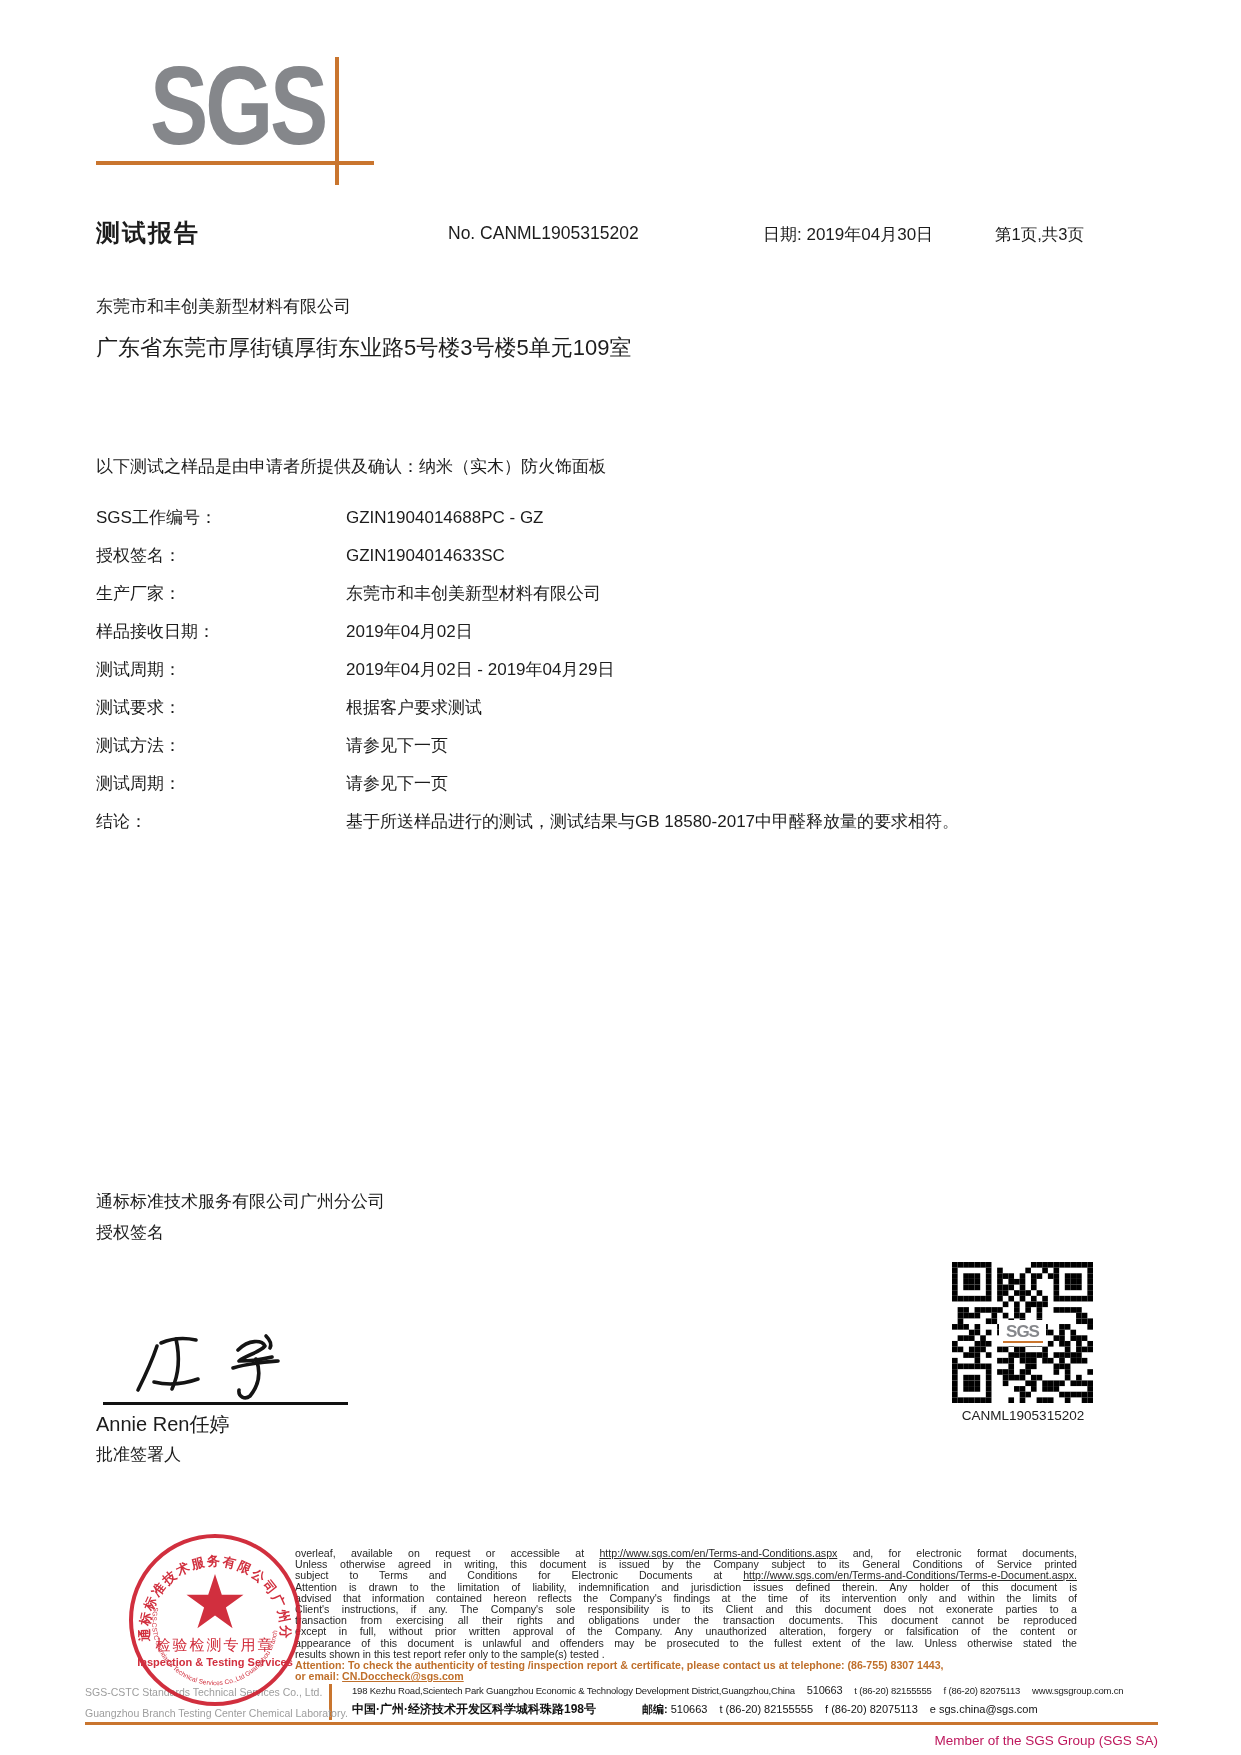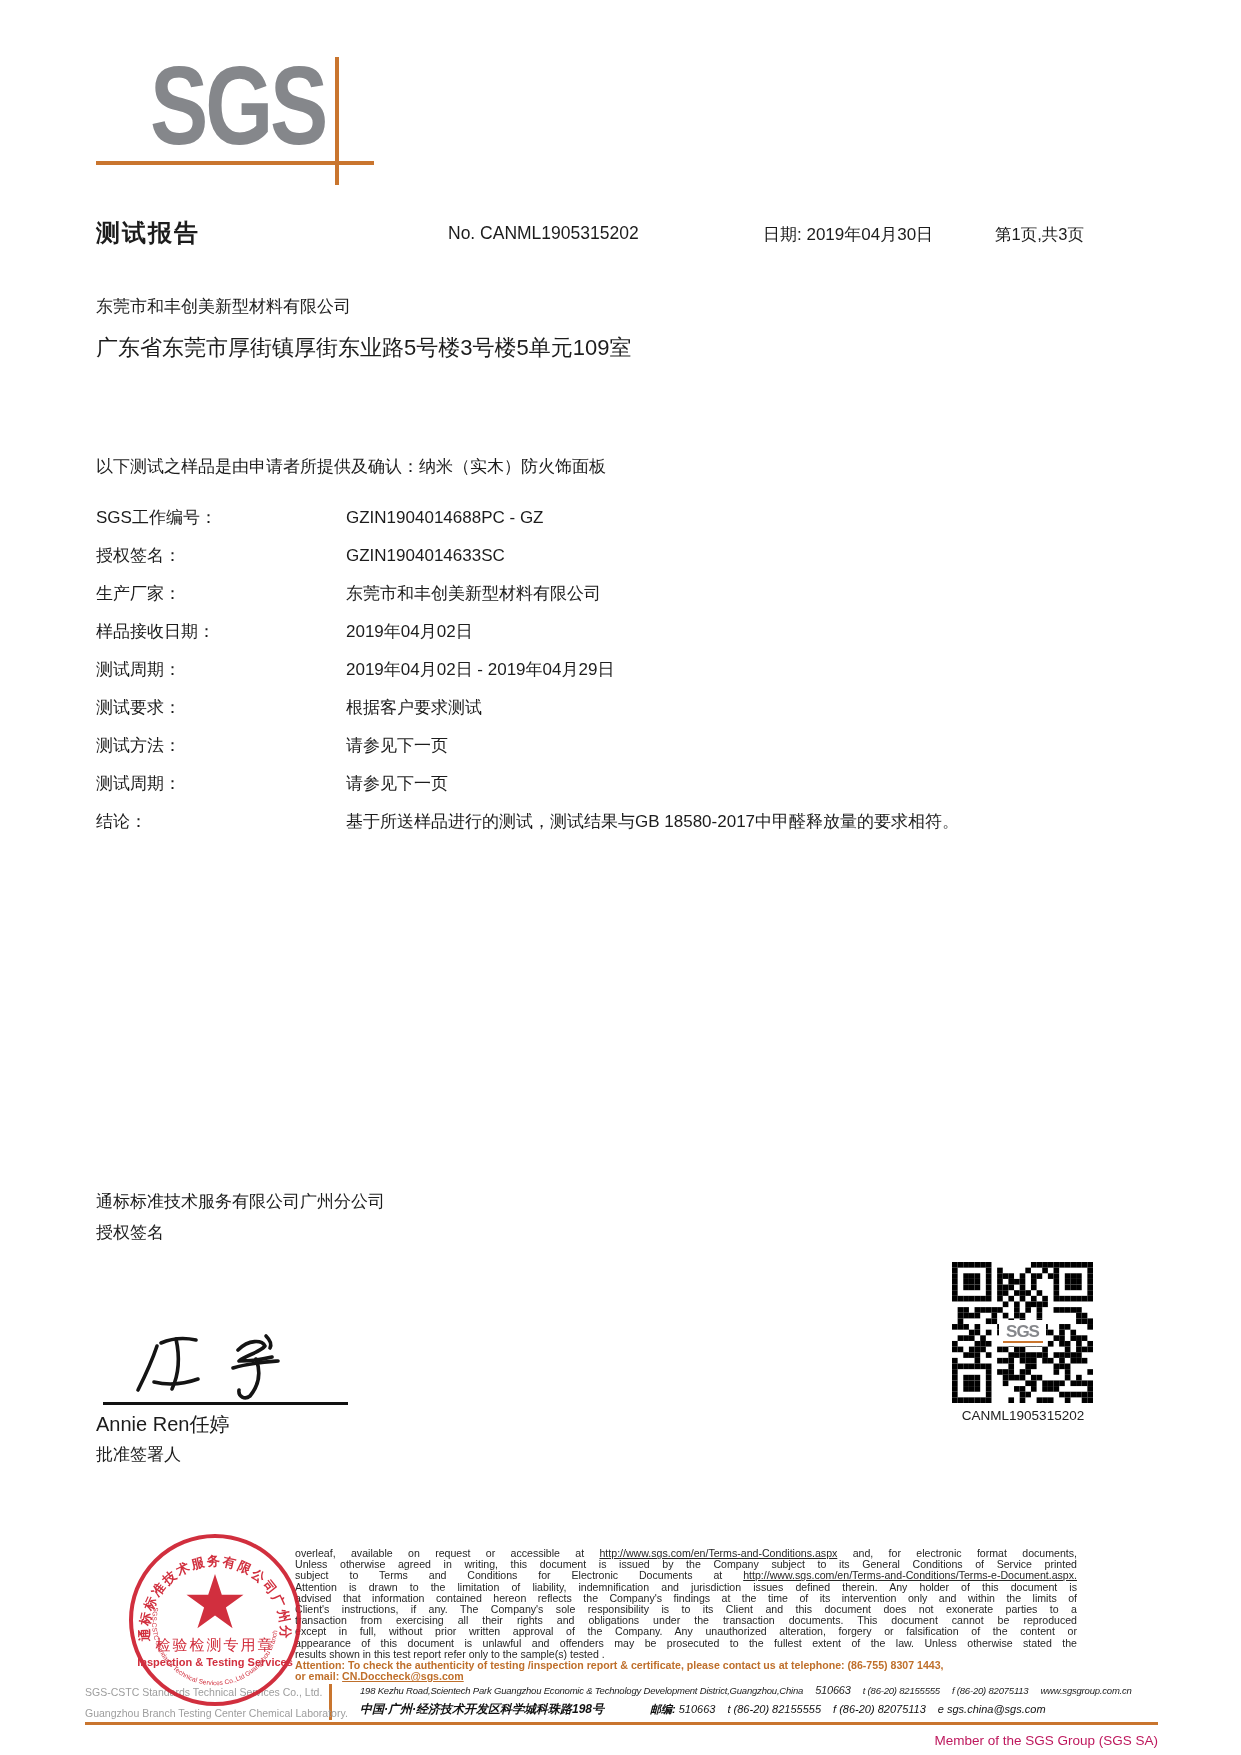--- a/index.html
+++ b/index.html
@@ -58,21 +58,21 @@
 
   
   .legal{left:295px;top:1548px;width:782px;font-size:10.6px;line-height:11.2px;color:#262626;}
   .legal-line.just{text-align:justify;text-align-last:justify;}
   .attn-line{color:#bf6f2b;font-weight:bold;}
   .u{text-decoration:underline;}
 
   
   .foot-co{left:85px;top:1682px;font-size:10.5px;line-height:21px;color:#9d9d9d;z-index:1;}
   .foot-vbar{left:329px;top:1684px;width:3px;height:36px;background:#c9752e;}
-  .foot-addr{left:360px;top:1684px;width:830px;white-space:nowrap;font-style:italic;}
+  .foot-addr{left:352px;top:1684px;width:830px;white-space:nowrap;}
   .foot-row1{font-size:9.5px;color:#222;letter-spacing:-0.2px;}
   .foot-row1 .seg{margin-right:12px;}
   .foot-row1 .postal{font-size:11px;}
   .foot-row2{margin-top:5px;font-size:11px;color:#111;}
   .foot-row2 .street{font-weight:bold;font-size:12px;margin-right:46px;}
   .foot-row2 .seg{margin-right:12px;}
   .foot-row2 .plabel{font-weight:bold;}
   .foot-rule{left:85px;top:1722px;width:1073px;height:3px;background:#c9752e;}
   .member-line{left:640px;top:1733px;width:518px;text-align:right;font-size:13.5px;color:#be185d;}
 </style>

